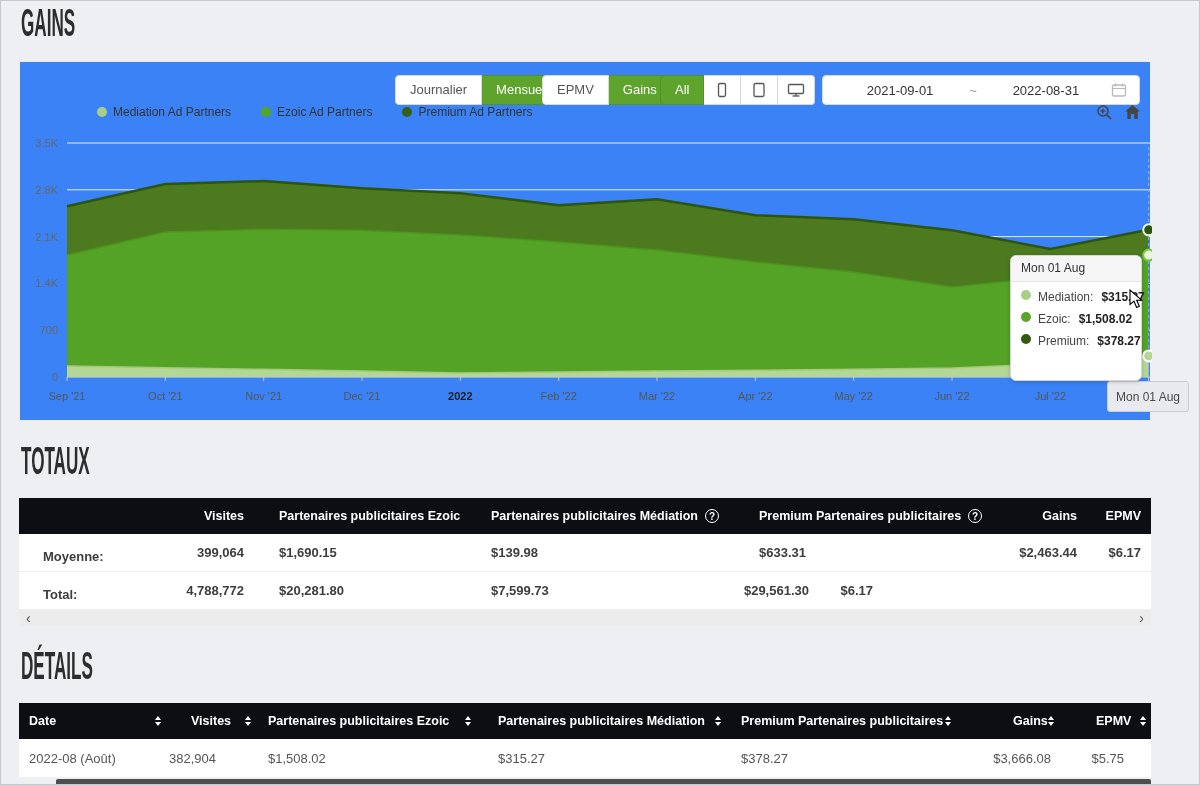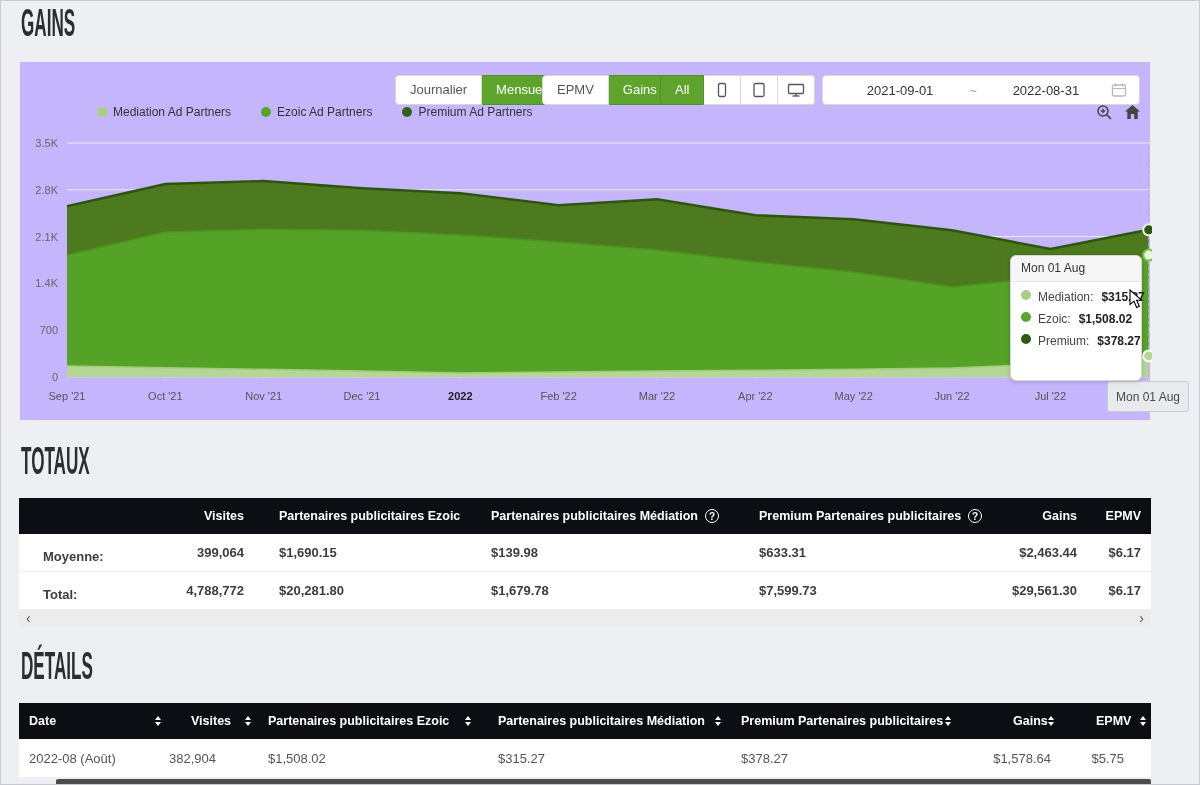--- a/index.html
+++ b/index.html
@@ -9,21 +9,21 @@
     position:relative; width:1200px; height:785px; overflow:hidden;
     background:#edeff2; border:1px solid #c6c9cd;
   }
   
   .section-title {
     position:absolute; font-weight:700; font-size:38px; line-height:38px;
     color:#2d2d2d; white-space:nowrap; transform:scaleX(.45);
     transform-origin:0 50%; letter-spacing:0;
   }
   
-  .card { position:absolute; background:#c4b5fd; }
+  .card { position:absolute; background:#3b82f6; }
   #chart-card { left:18px; top:60px; width:1132px; height:360px; border:1px solid #ececec; }
   
   .btn-group { position:absolute; top:13px; display:flex; height:30px; }
   .btn {
     height:30px; line-height:28px; padding:0 14px; font-size:13px; color:#555;
     background:#fff; border:1px solid #d8d8d8; cursor:pointer; white-space:nowrap;
   }
   .btn + .btn { border-left:none; }
   .btn:first-child { border-radius:4px 0 0 4px; }
   .btn:last-child { border-radius:0 4px 4px 0; }
@@ -288,21 +288,20 @@
       <div class="tc w3 bold-val">$1,690.15</div>
       <div class="tc w4 bold-val">$139.98</div>
       <div class="tc w5 bold-val">$633.31</div>
       <div class="tc w6 bold-val">$2,463.44</div>
       <div class="tc w7 bold-val">$6.17</div>
     </div>
     <div class="t-row">
       <div class="tc w1 bold-val">Total:</div>
       <div class="tc w2 bold-val">4,788,772</div>
       <div class="tc w3 bold-val">$20,281.80</div>
-      <div class="tc w4 bold-val">$1,679.78</div>
       <div class="tc w5 bold-val">$7,599.73</div>
       <div class="tc w6 bold-val">$29,561.30</div>
       <div class="tc w7 bold-val">$6.17</div>
     </div>
     <div class="scroll-strip">
       <span>‹</span>
       <span>›</span>
     </div>
   </div>
 
@@ -359,20 +358,20 @@
             <i class="dn"></i>
           </span>
       </div>
     </div>
     <div class="t-row" style="height:39px;">
       <div class="tc d1 detail-val">2022-08 (Août)</div>
       <div class="tc d2 v-d2 detail-val">382,904</div>
       <div class="tc d3 v-d3 detail-val">$1,508.02</div>
       <div class="tc d4 v-d4 detail-val">$315.27</div>
       <div class="tc d5 v-d5 detail-val">$378.27</div>
-      <div class="tc d6 v-d6 detail-val">$1,578.64</div>
+      <div class="tc d6 v-d6 detail-val">$3,666.08</div>
       <div class="tc d7 v-d7 detail-val">$5.75</div>
     </div>
   </div>
 
   <div id="bottom-scrollbar"></div>
 
 </div>
 
 </body></html>

